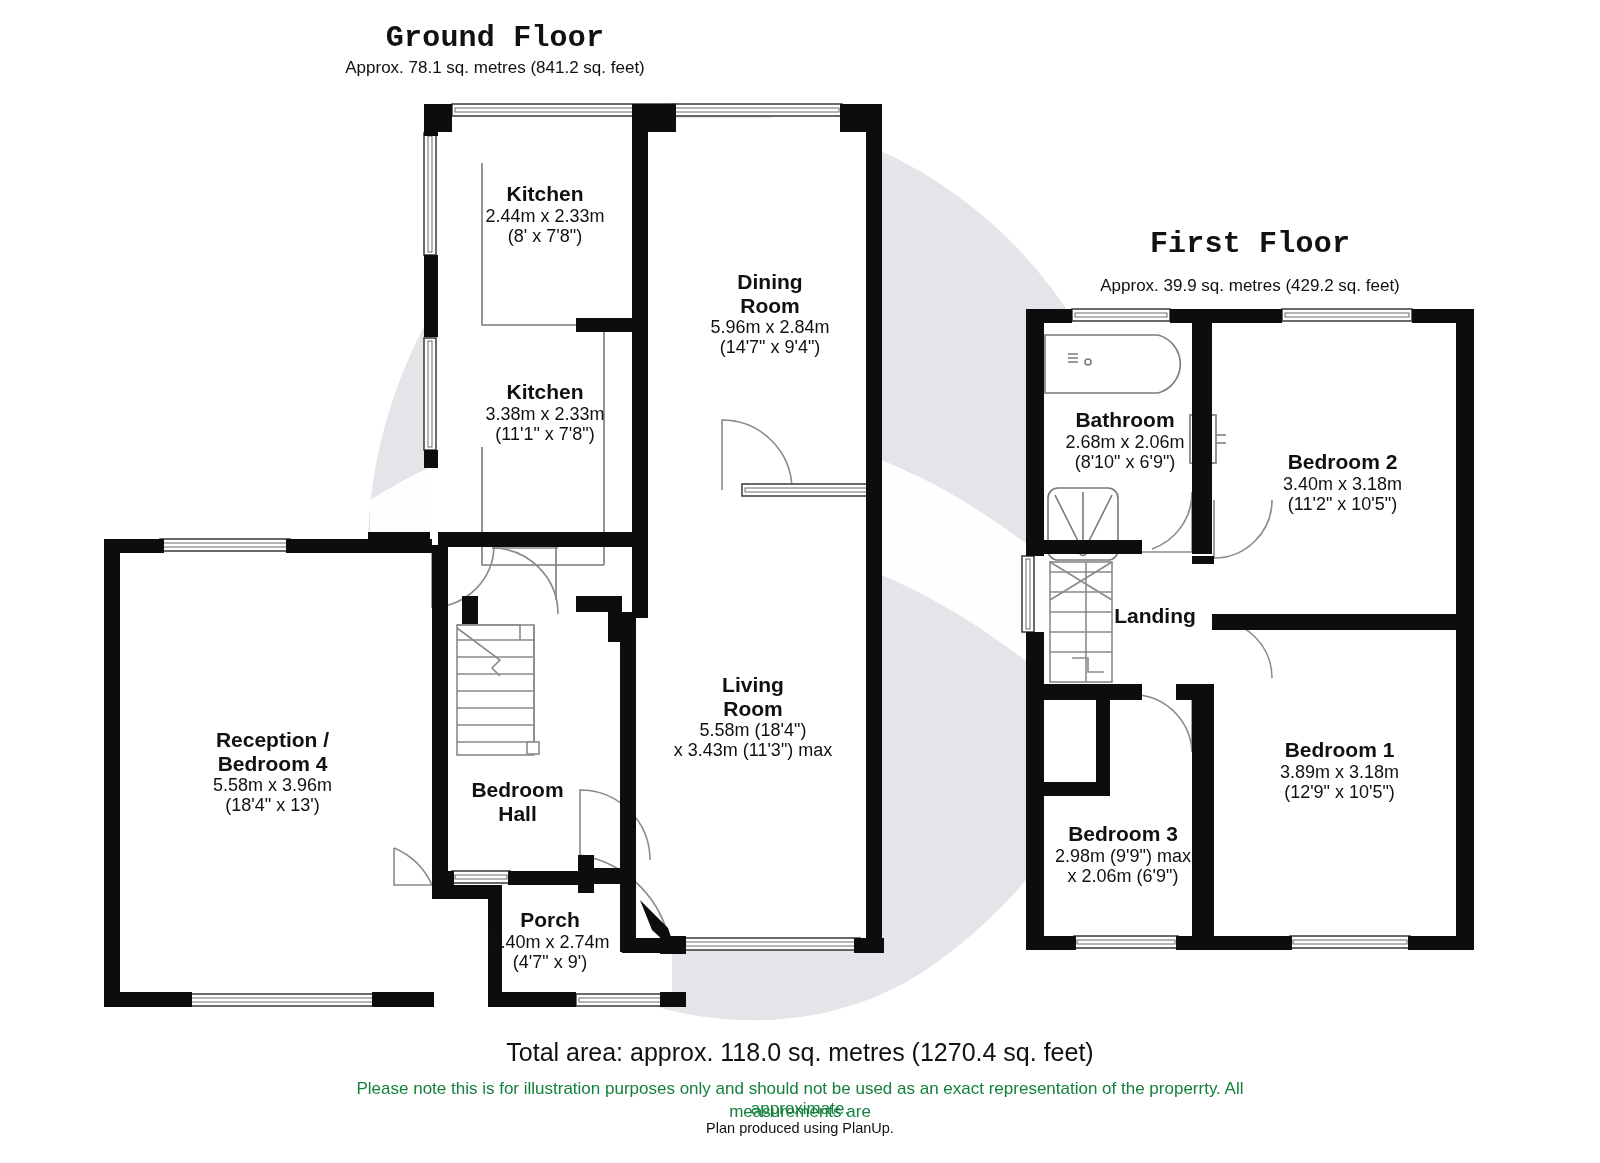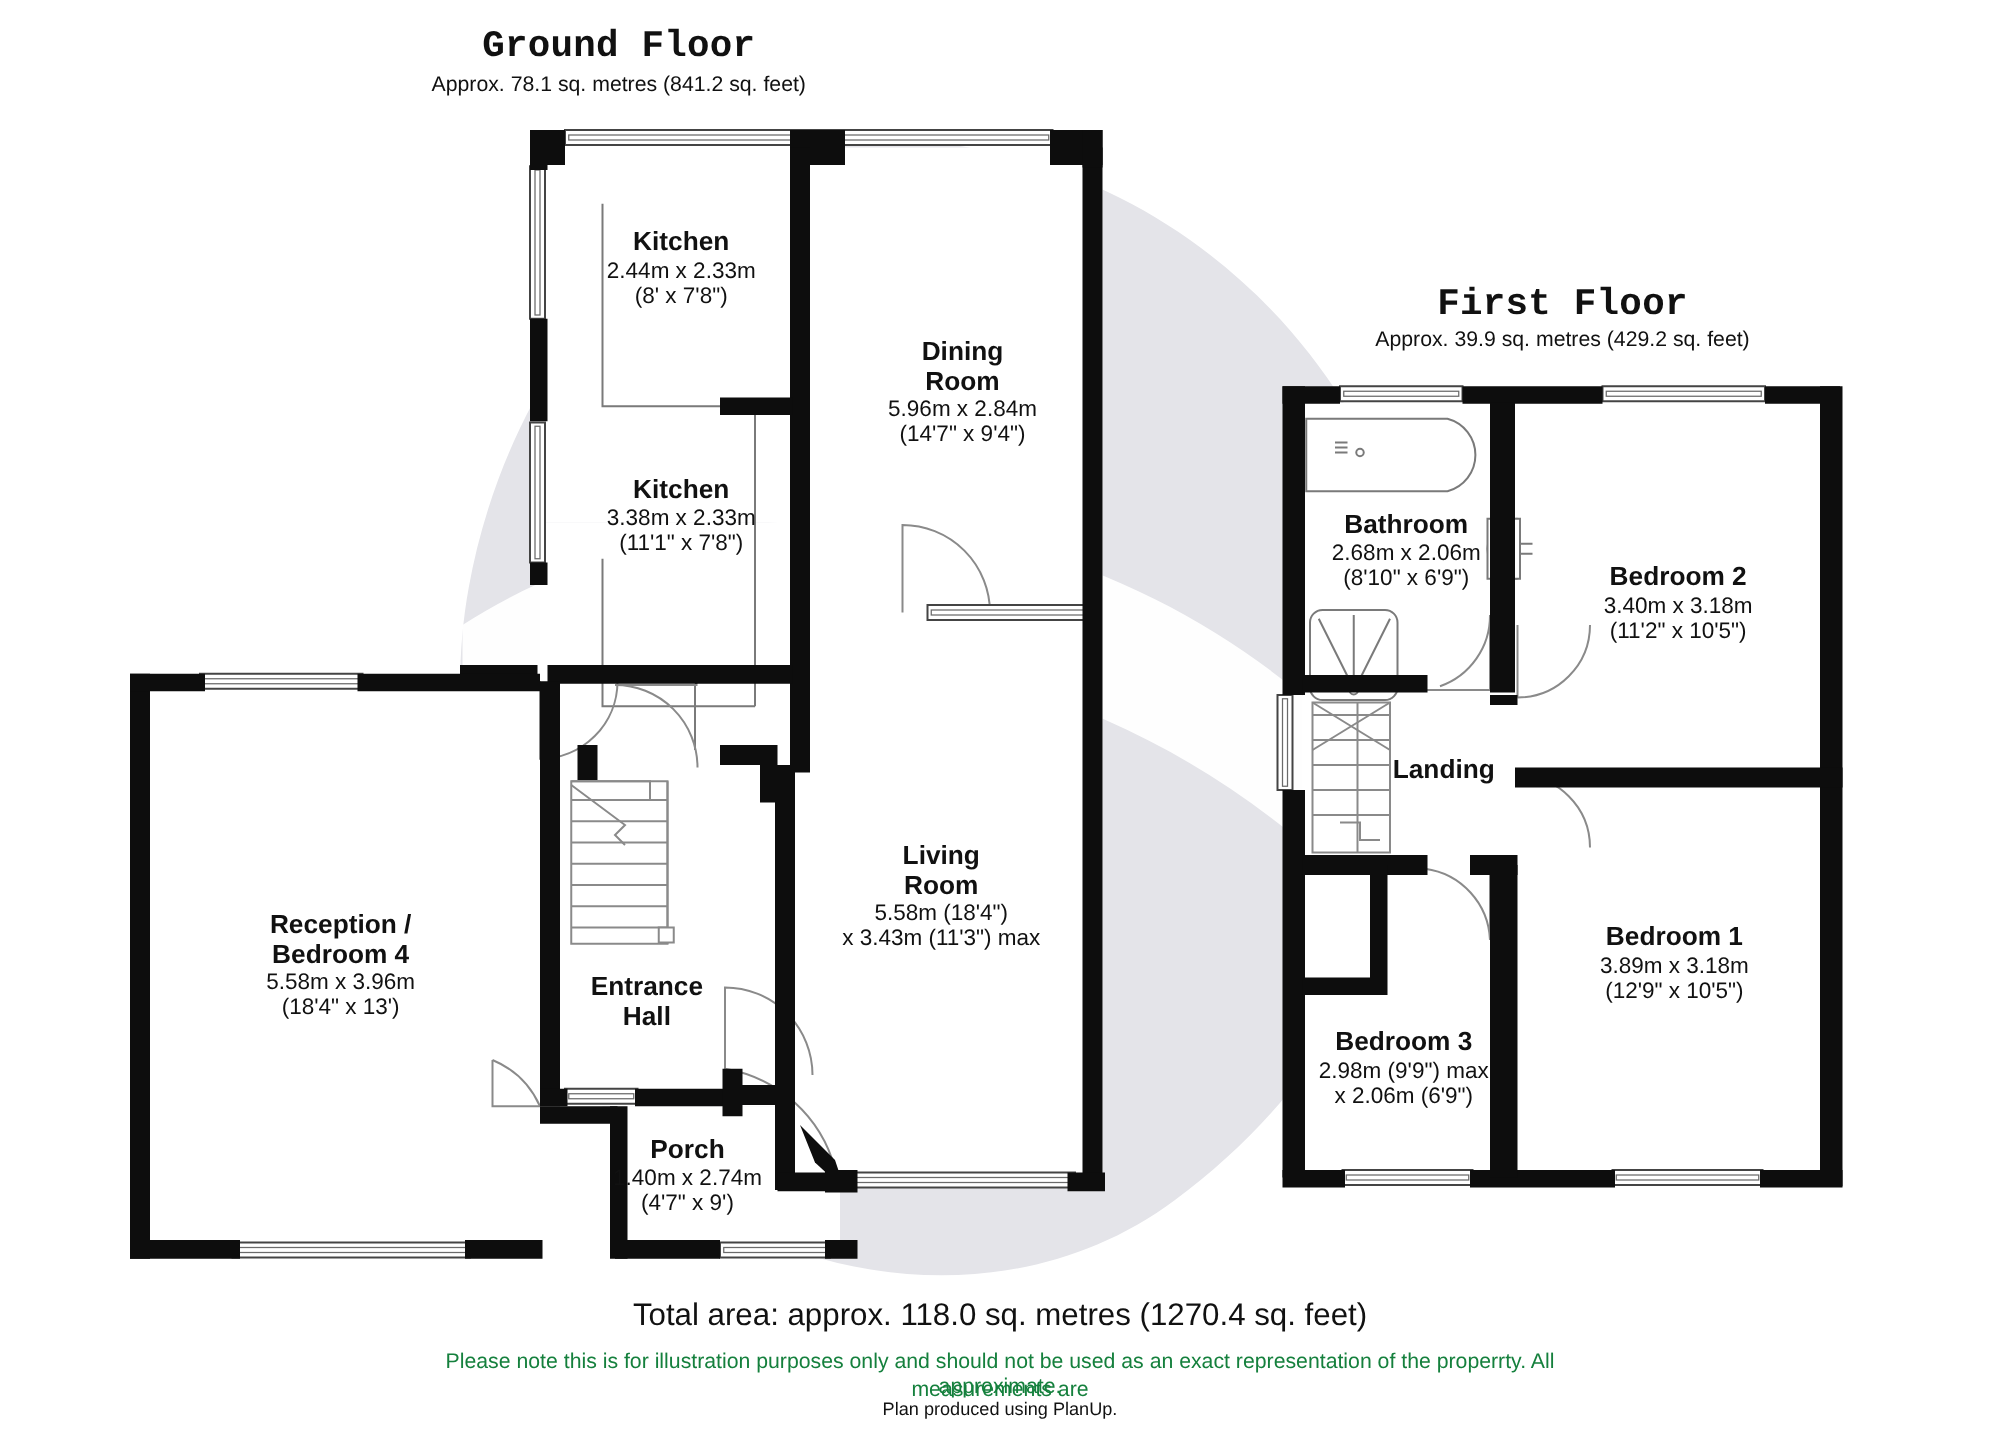--- a/index.html
+++ b/index.html
@@ -370,32 +370,32 @@
   </div>
 
   <div class="txt" style="left:155px; top:728px; width:235px;">
     <div class="room-name">Reception /</div>
     <div class="room-name">Bedroom 4</div>
     <div class="room-dims">5.58m x 3.96m</div>
     <div class="room-dims">(18'4" x 13')</div>
   </div>
 
   <div class="txt" style="left:430px; top:778px; width:175px;">
-    <div class="room-name">Entrance</div>
+    <div class="room-name">Bedroom</div>
     <div class="room-name">Hall</div>
   </div>
 
   <div class="txt" style="left:450px; top:908px; width:200px;text-align:center;">
     <div class="room-name">Porch</div>
     <div class="room-dims">1.40m x 2.74m</div>
     <div class="room-dims">(4'7" x 9')</div>
   </div>
 
   <div class="txt floor-title" style="left:1100px; top:228px; width:300px;">First Floor</div>
-  <div class="txt floor-sub" style="left:1080px; top:262px; width:340px;">Approx. 39.9 sq. metres (429.2 sq. feet)</div>
+  <div class="txt floor-sub" style="left:1080px; top:276px; width:340px;">Approx. 39.9 sq. metres (429.2 sq. feet)</div>
 
   <div class="txt" style="left:1030px; top:408px; width:190px;">
     <div class="room-name">Bathroom</div>
     <div class="room-dims">2.68m x 2.06m</div>
     <div class="room-dims">(8'10" x 6'9")</div>
   </div>
 
   <div class="txt" style="left:1245px; top:434px; width:195px;margin-top:16px;">
     <div class="room-name">Bedroom 2</div>
     <div class="room-dims">3.40m x 3.18m</div>

